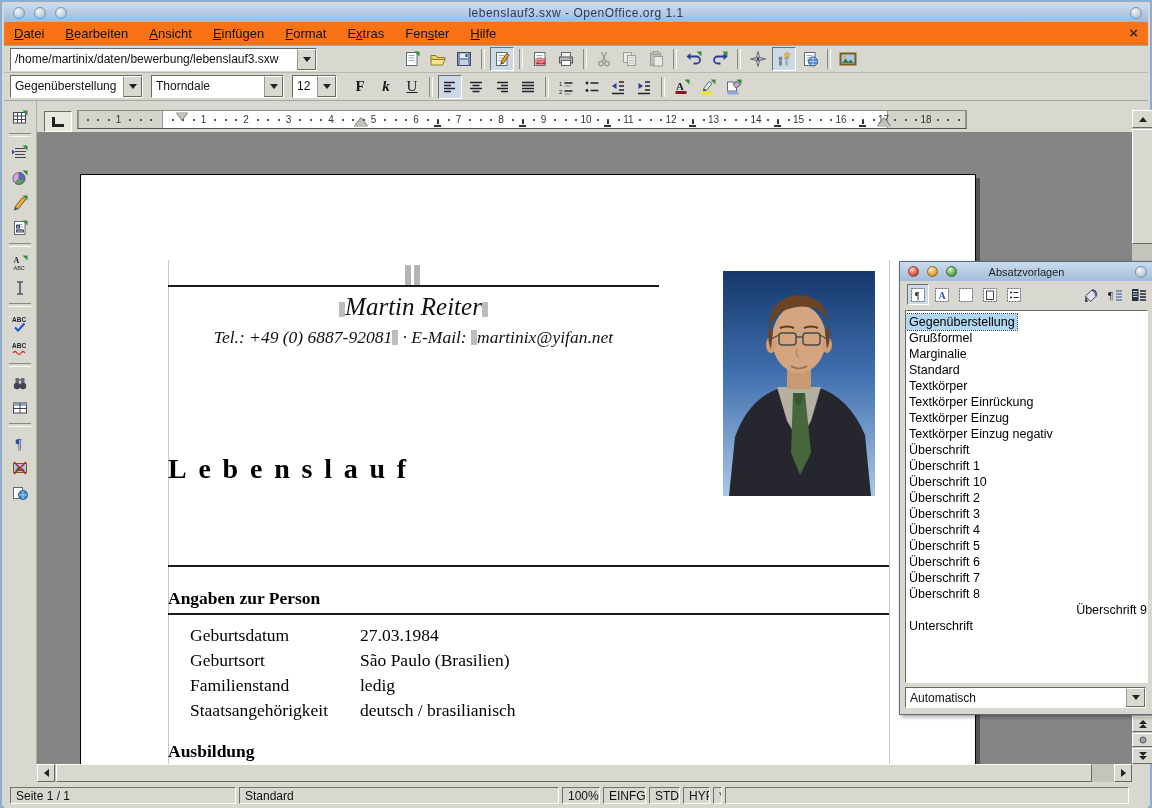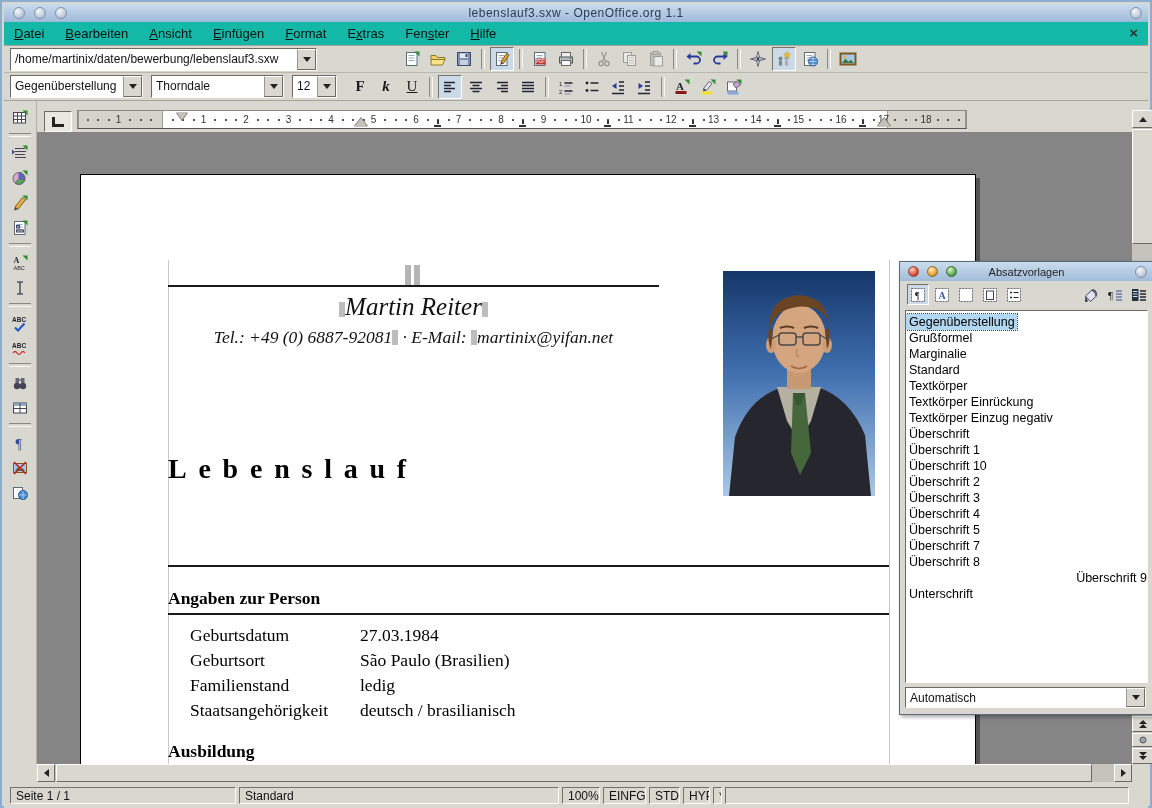--- a/index.html
+++ b/index.html
@@ -12,21 +12,21 @@
   
   #titlebar{position:absolute;left:2px;top:2px;right:2px;height:18px;
     background:linear-gradient(#c9dbee,#9fbad8);display:flex;align-items:center;}
   .wbtn{width:12px;height:12px;border-radius:50%;margin-left:9px;
     background:radial-gradient(circle at 35% 30%,#f4f6f8,#c2cedb 60%,#93a6bd);
     border:1px solid #7e93ab;box-sizing:border-box;}
   #win-title{position:absolute;left:0;right:0;text-align:center;font-size:12px;
     color:#2c3a55;letter-spacing:.5px;}
   #tb-right{position:absolute;right:6px;top:3px;}
   
-  #menubar{position:absolute;left:2px;top:20px;right:2px;height:24px;background:#14b8a6;
+  #menubar{position:absolute;left:2px;top:20px;right:2px;height:24px;background:#f97316;
     border-bottom:1px solid #a5a59d;display:flex;align-items:center;padding-left:10px;box-sizing:border-box;}
   .menu-item{font-size:13px;color:#111;margin-right:21px;}
   .menu-item u{text-decoration:underline;}
   #menu-close{position:absolute;right:10px;top:2px;font-size:15px;color:#333;font-weight:bold;}
   
   #funcbar{position:absolute;left:2px;top:44px;right:2px;height:27px;background:#d8d8d0;
     border-bottom:1px solid #b8b8b0;display:flex;align-items:center;padding-left:6px;box-sizing:border-box;gap:37px;}
   #objbar{position:absolute;left:2px;top:71px;right:2px;height:28px;background:#d8d8d0;
     border-bottom:1px solid #a5a59d;display:flex;align-items:center;padding-left:6px;box-sizing:border-box;}
   .combo{display:flex;height:21px;background:#fff;
@@ -786,28 +786,30 @@
           </svg>
         </div>
       </div>
     <div id="st-list">
         <div><span class="style-item selected">Gegenüberstellung</span></div>
         <span class="style-item" style="display: block;">Grußformel</span>
         <span class="style-item" style="display: block;">Marginalie</span>
         <span class="style-item" style="display: block;">Standard</span>
         <span class="style-item" style="display: block;">Textkörper</span>
         <span class="style-item" style="display: block;">Textkörper Einrückung</span>
+        <span class="style-item" style="display: block;">Textkörper Einzug</span>
         <span class="style-item" style="display: block;">Textkörper Einzug negativ</span>
         <span class="style-item" style="display: block;">Überschrift</span>
         <span class="style-item" style="display: block;">Überschrift 1</span>
         <span class="style-item" style="display: block;">Überschrift 10</span>
         <span class="style-item" style="display: block;">Überschrift 2</span>
         <span class="style-item" style="display: block;">Überschrift 3</span>
         <span class="style-item" style="display: block;">Überschrift 4</span>
         <span class="style-item" style="display: block;">Überschrift 5</span>
+        <span class="style-item" style="display: block;">Überschrift 6</span>
         <span class="style-item" style="display: block;">Überschrift 7</span>
         <span class="style-item" style="display: block;">Überschrift 8</span>
         <span class="style-item" style="display: block; text-align: right;">Überschrift 9</span>
         <span class="style-item" style="display: block;">Unterschrift</span>
       </div>
     <div id="st-combo" class="combo">
       <div class="cfield">Automatisch</div>
       <div class="cbtn">
           <div class="tri-down"></div>
         </div>

